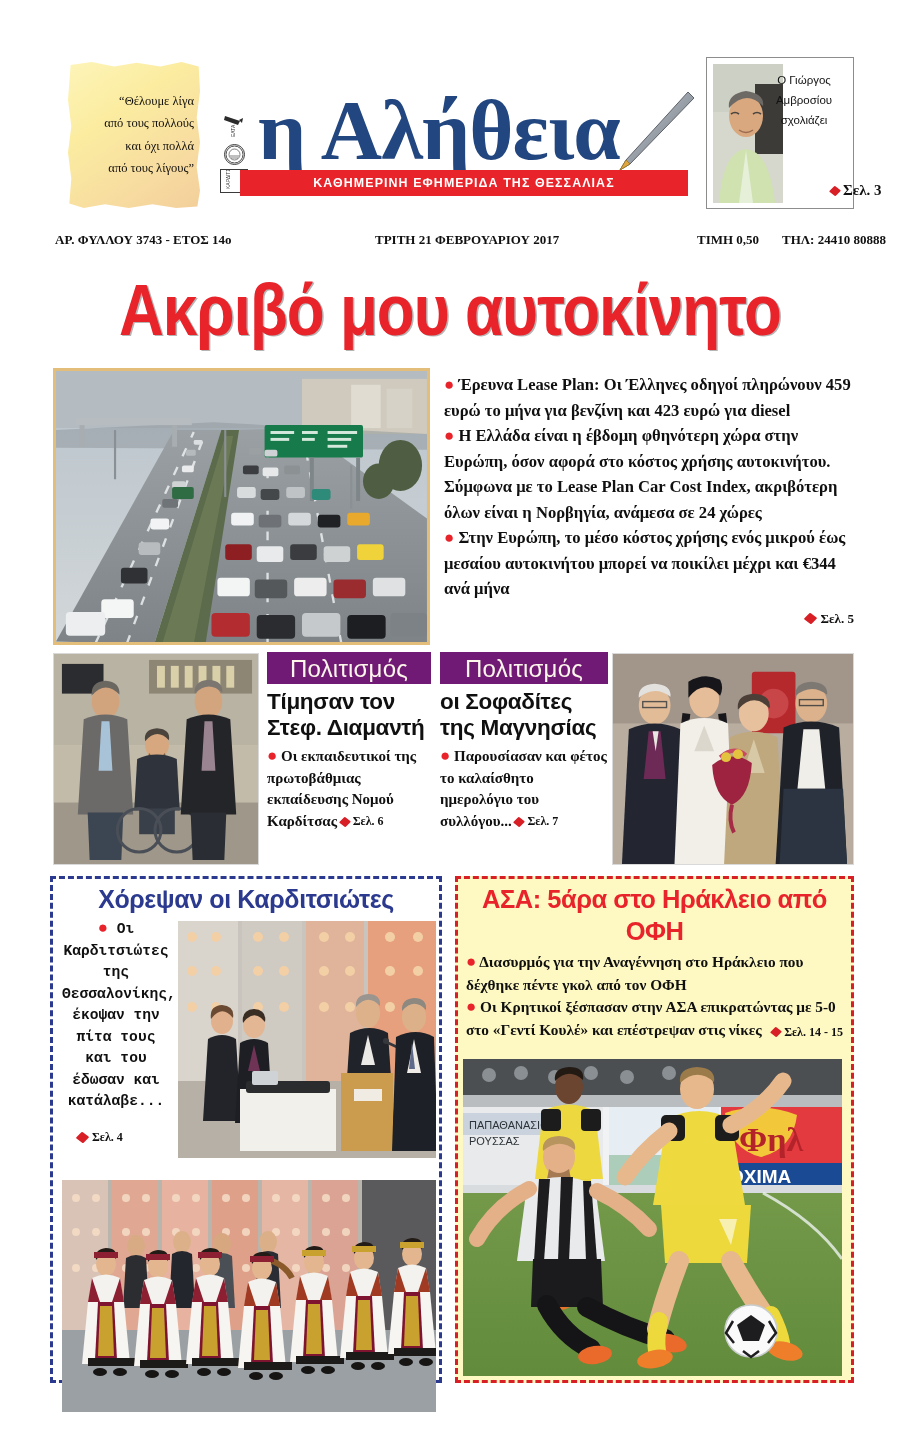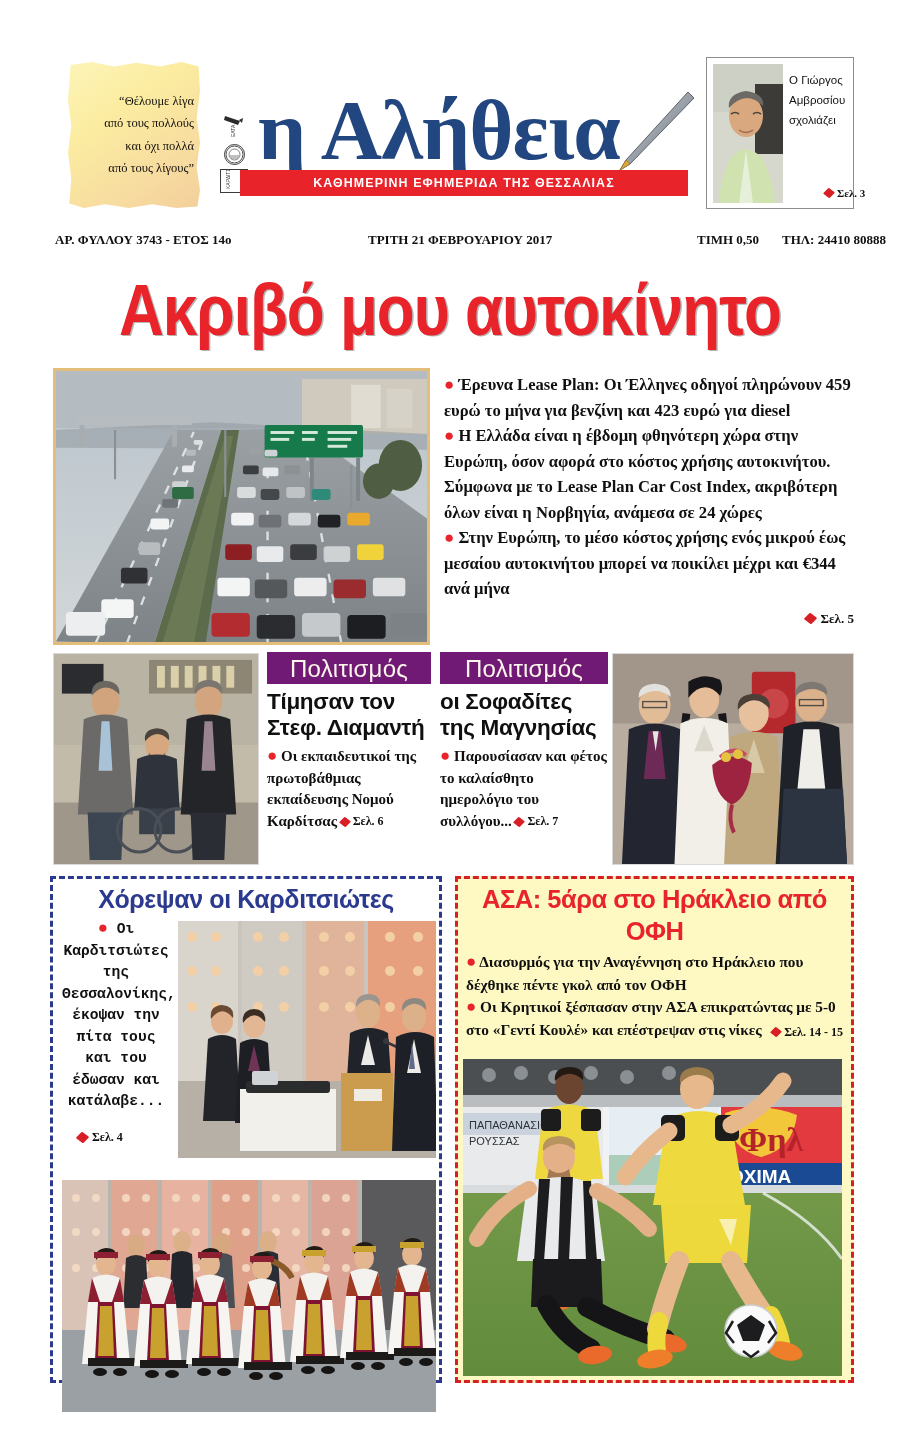--- a/index.html
+++ b/index.html
@@ -55,36 +55,36 @@
 
   .columnist{
     position:absolute;left:706px;top:57px;width:148px;height:152px;
     border:1px solid #8d8d8d;background:#fff;box-sizing:border-box;padding:5px;
   }
   .col-photo{
     position:absolute;left:6px;top:6px;width:70px;height:139px;overflow:hidden;
     background:#cfd3c4;
   }
   .col-text{
-    position:absolute;left:82px;top:12px;width:62px;
+    position:absolute;left:66px;top:12px;width:62px;
     font-family:"Liberation Sans", sans-serif;font-size:11.5px;color:#111;
-    line-height:20px;text-align:left;
+    line-height:20px;text-align:center;
   }
   .col-page{
-    position:absolute;left:74px;bottom:9px;width:62px;
-    font-family:"Liberation Serif", serif;font-weight:700;font-size:11px;color:#111;
+    position:absolute;left:80px;bottom:9px;width:62px;
+    font-family:"Liberation Serif", serif;font-weight:700;font-size:15px;color:#111;
     display:flex;align-items:center;gap:4px;padding-left:44px;
   }
 
   .info-line{
     position:absolute;left:55px;top:232px;width:795px;height:20px;
     font-family:"Liberation Serif", serif;font-weight:700;font-size:13px;color:#111;
   }
   .info-line .li{position:absolute;left:0;top:0;white-space:nowrap;}
-  .info-line .ci{position:absolute;left:313px;top:0;white-space:nowrap;}
+  .info-line .ci{position:absolute;left:320px;top:0;white-space:nowrap;}
   .info-line .ri{position:absolute;left:642px;top:0;white-space:nowrap;}
   .info-line .rr{position:absolute;left:727px;top:0;white-space:nowrap;}
 
   
   .main-headline{
     position:absolute;left:0;top:272px;width:900px;text-align:center;
     font-family:"Liberation Sans", sans-serif;font-weight:700;
     font-size:62px;line-height:64px;color:#e8232a;
     letter-spacing:-1px;
     transform:scaleY(1.18);transform-origin:center top;

